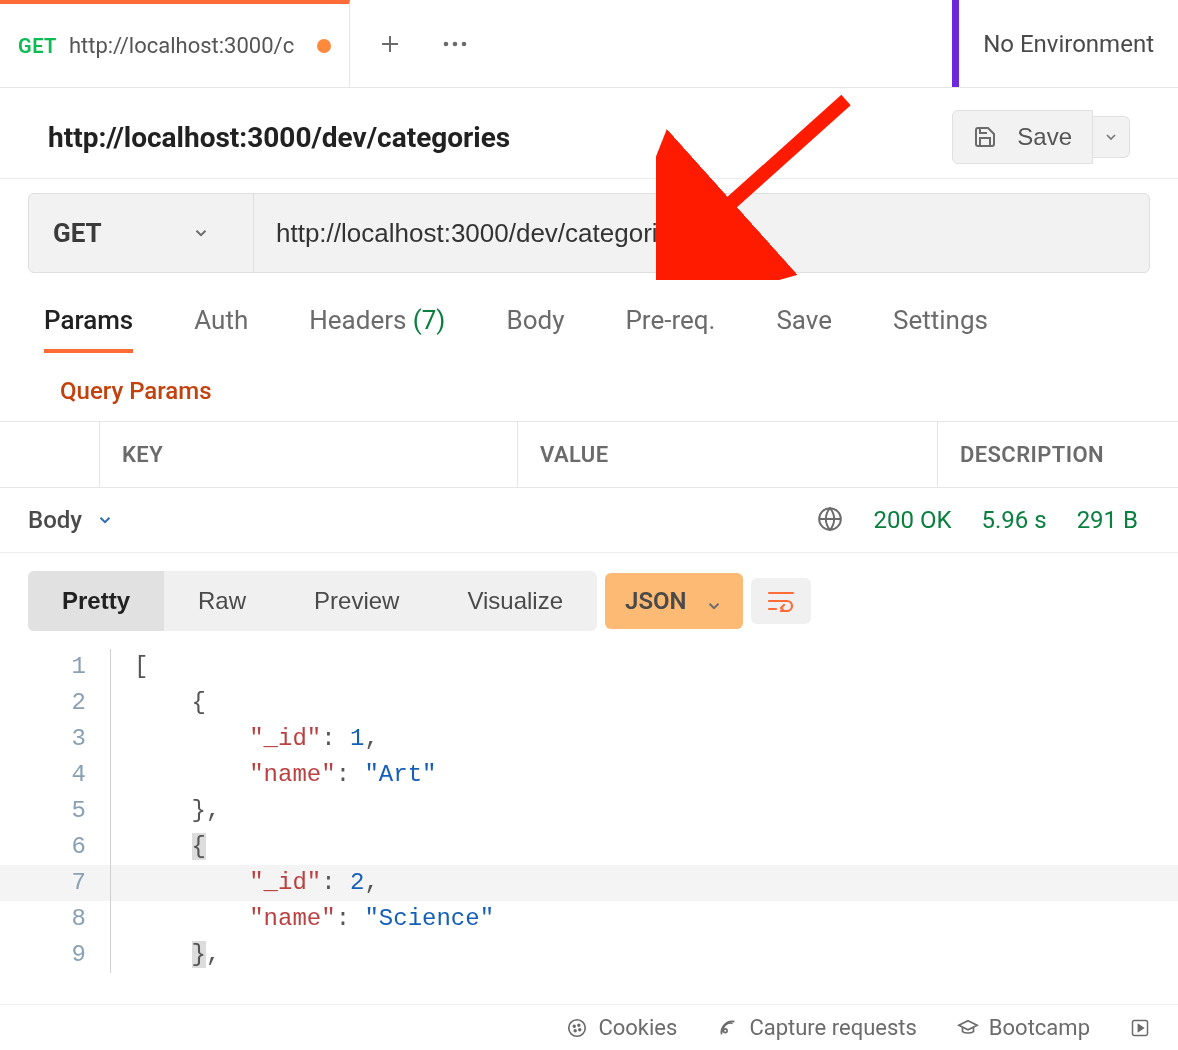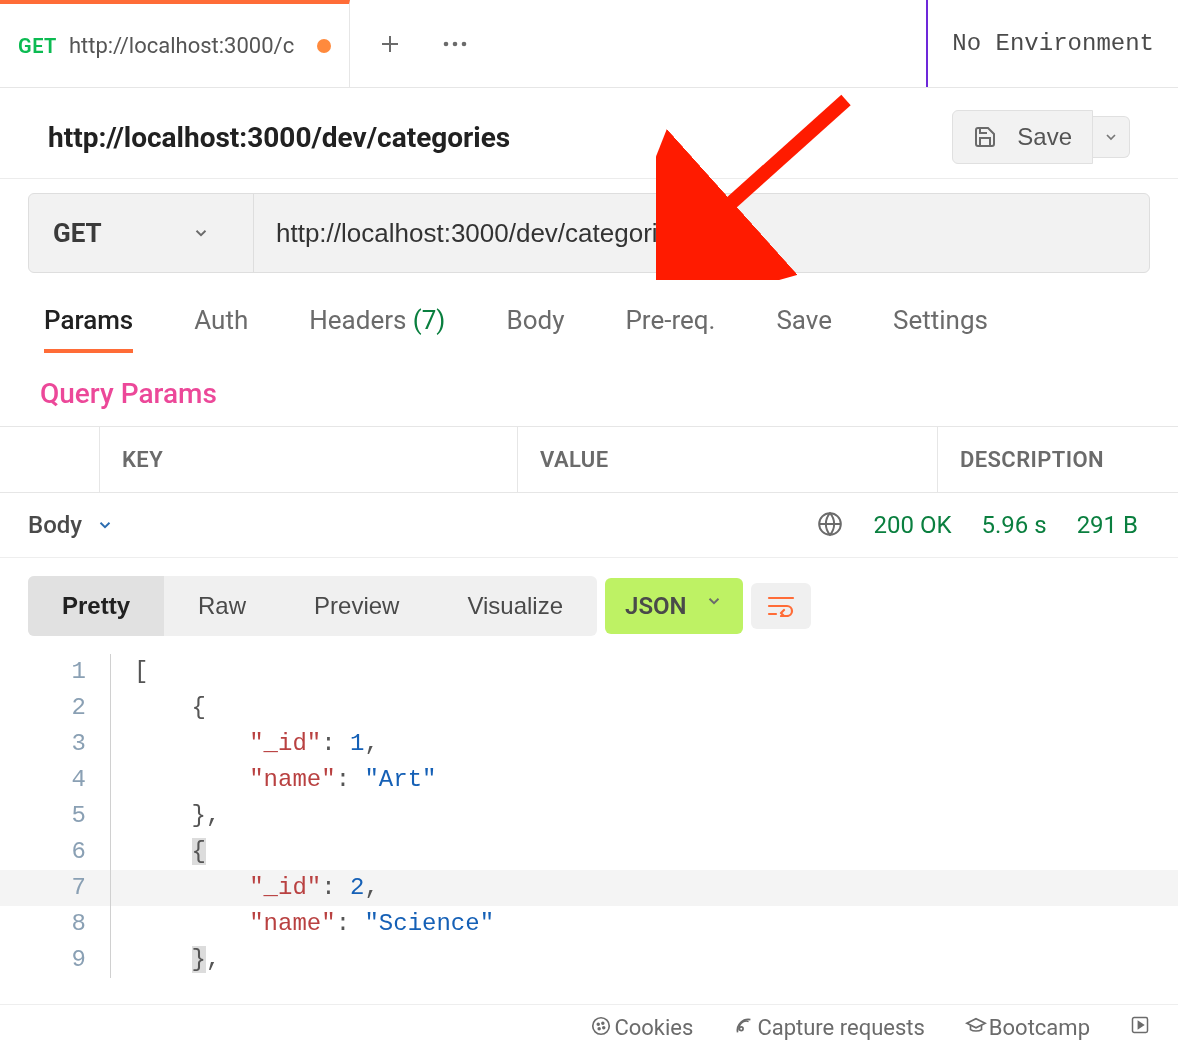--- a/index.html
+++ b/index.html
@@ -37,22 +37,21 @@
   .tab .dirty-dot { width: 14px; height: 14px; border-radius: 50%; background: #ff8a3d; flex: 0 0 auto; }
   .tab-actions { display: flex; align-items: center; gap: 40px; padding-left: 28px; }
   .icon-btn { color: #6b6b6b; display: flex; align-items: center; justify-content: center; cursor: pointer; }
   .env {
     margin-left: auto;
     padding: 0 24px;
     display: flex;
     align-items: center;
     font-size: 24px;
     color: #4a4a4a;
-    border-left: 2px solid #6d28d9;
-    font-family: Liberation Mono, monospace;
+    border-left: 7px solid #6d28d9;
   }
 
   
   .title-row {
     display: flex;
     align-items: center;
     padding: 22px 48px 14px 48px;
   }
   .req-title { font-size: 28px; font-weight: 700; color: #212121; }
   .save-btn {
@@ -116,21 +115,21 @@
     display: flex;
     gap: 61px;
     padding: 32px 44px 0 44px;
     font-size: 26px;
     color: #6b6b6b;
   }
   .req-tab { padding-bottom: 14px; cursor: pointer; }
   .req-tab.active { color: #212121; border-bottom: 4px solid #ff6c37; font-weight: 500; }
   .req-tab .count { color: #0a7f3f; }
 
-  .section-label { font-size: 28px; color: #ec4899; font-weight: 500; padding: 24px 40px 16px; }
+  .section-label { font-size: 24px; color: #c2410c; font-weight: 500; padding: 24px 60px 16px; }
 
   
   .kv-header {
     display: flex;
     border-top: 1px solid #e6e6e6;
     border-bottom: 1px solid #e6e6e6;
     font-size: 22px;
     color: #6b6b6b;
     font-weight: 600;
     letter-spacing: .4px;
@@ -165,23 +164,23 @@
     background: transparent;
     border: none;
     padding: 16px 34px;
     font-size: 24px;
     color: #4a4a4a;
     cursor: pointer;
   }
   .seg button.active { background: #e1e1e1; font-weight: 600; color: #212121; }
   .fmt-select {
     display: flex;
-    align-items: flex-start;
+    align-items: flex-end;
     gap: 18px;
-    background: #bef264;
+    background: #fdba74;
     border-radius: 6px;
     padding: 14px 20px;
     font-size: 24px;
     font-weight: 600;
     color: #4a4a4a;
     cursor: pointer;
   }
   .wrap-btn {
     background: #f0f0f0;
     border-radius: 6px;
@@ -218,21 +217,21 @@
     bottom: 0; left: 0; right: 0;
     display: flex;
     justify-content: flex-end;
     gap: 40px;
     padding: 10px 28px;
     font-size: 22px;
     color: #6b6b6b;
     border-top: 1px solid #eee;
     background: #fff;
   }
-  .footer .f-item { display: flex; align-items: flex-start; gap: 2px; cursor: pointer; }
+  .footer .f-item { display: flex; align-items: center; gap: 10px; cursor: pointer; }
 
   
   .arrow {
     position: absolute;
     left: 656px;
     top: 80px;
     pointer-events: none;
   }
 
   svg { display: block; }

